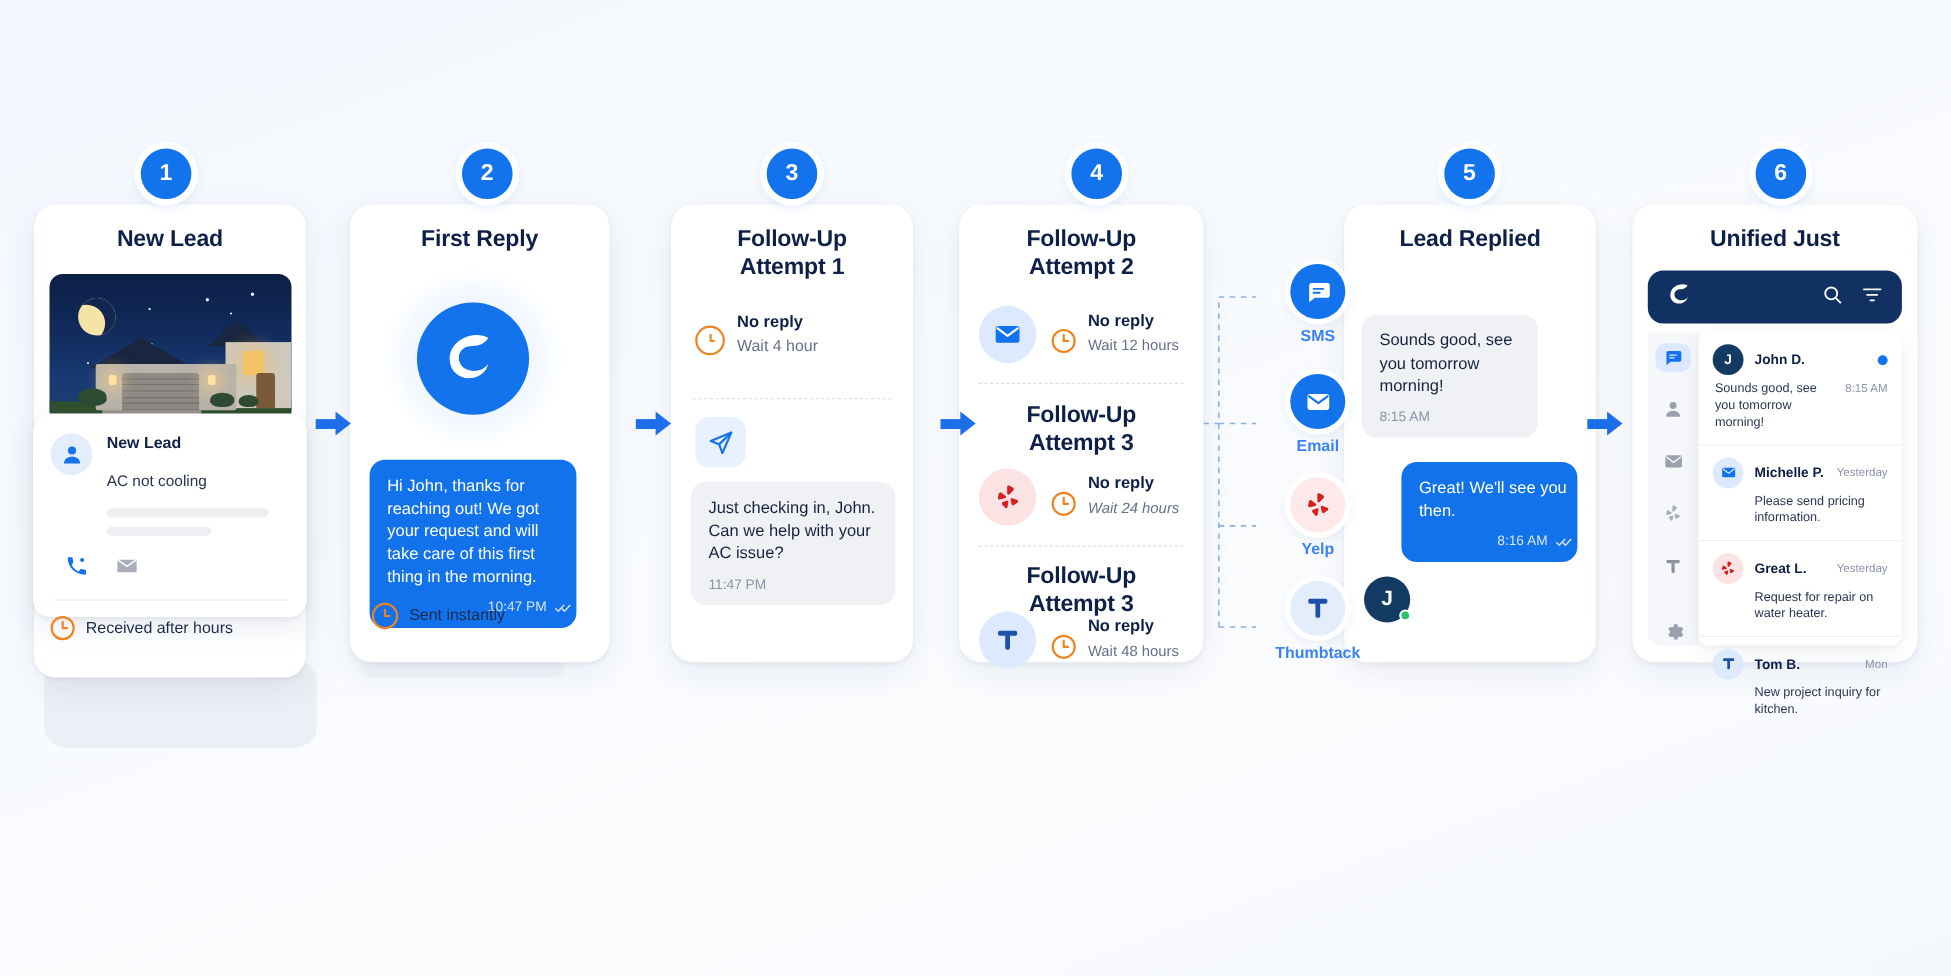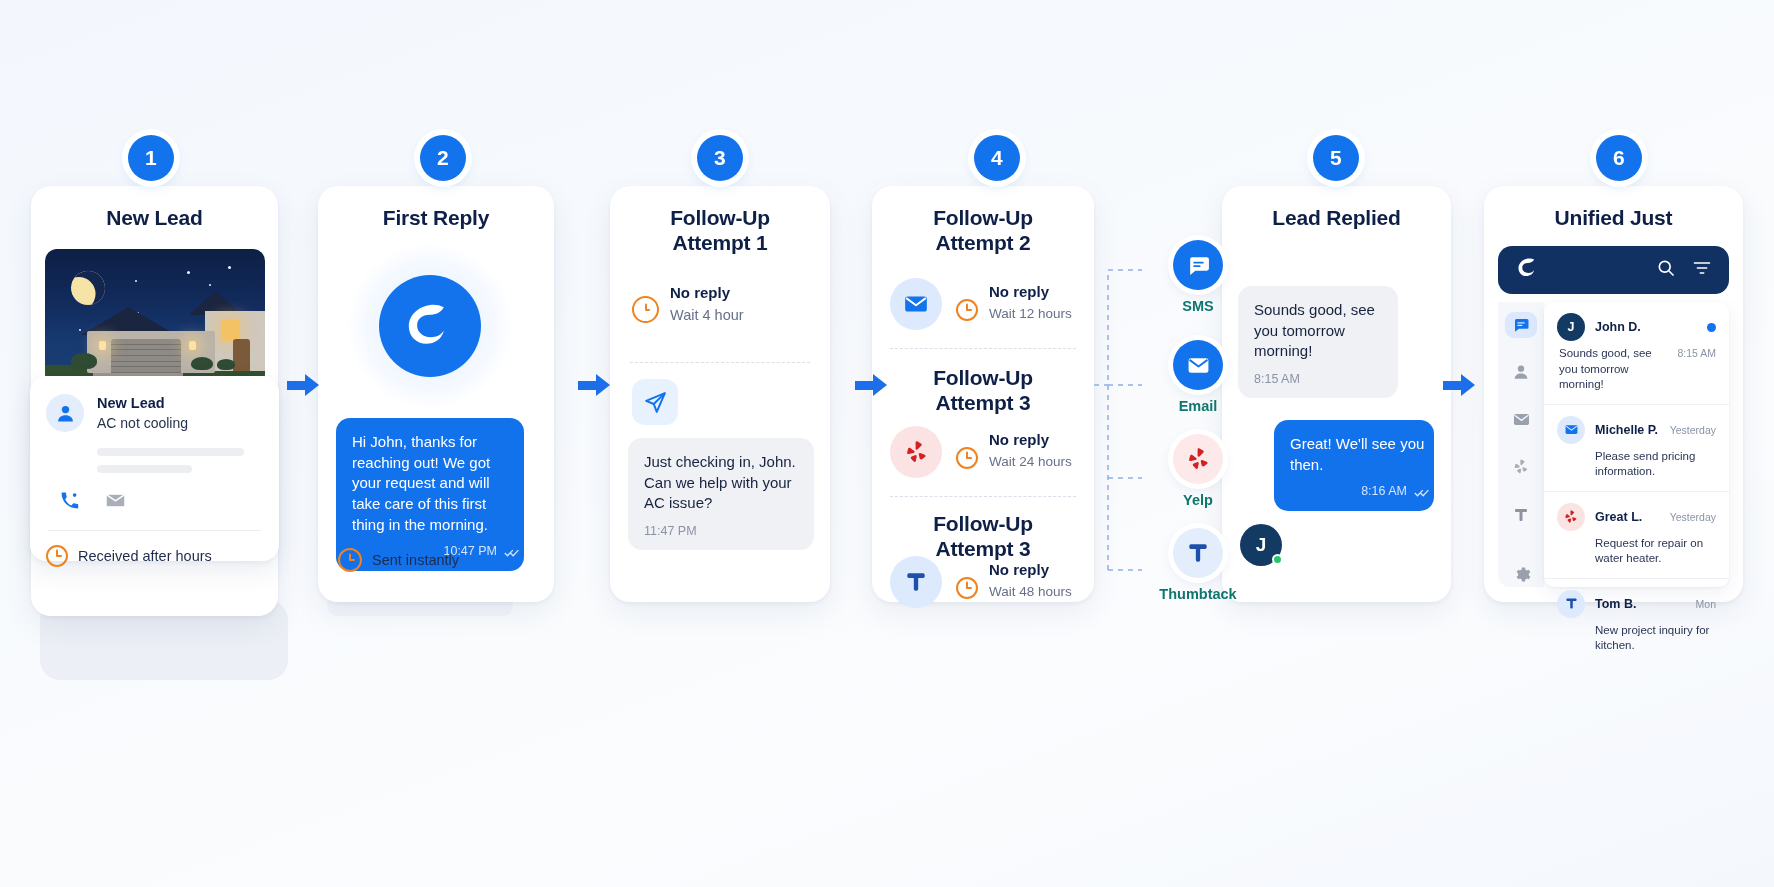--- a/index.html
+++ b/index.html
@@ -74,21 +74,21 @@
   .lead-panel {
     position: absolute; background: #fff; border-radius: 16px;
     box-shadow: 0 2px 5px rgba(20,40,80,.05), 0 10px 26px rgba(25,55,110,.09);
     z-index: 5;
   }
   .avatar-circle {
     width: 38px; height: 38px; border-radius: 50%; background: #e3edfc;
     display: flex; align-items: center; justify-content: center; flex: none;
   }
   .row-name { font-size: 14.5px; font-weight: 700; color: #0f2048; line-height: 1.25; }
-  .row-sub  { font-size: 14px; color: #28334d; line-height: 1.3; margin-top: 2px; }
+  .row-sub  { font-size: 14px; color: #28334d; line-height: 1.3; margin-top: 16px; }
   .skel { background: #eceef2; border-radius: 4px; height: 8px; }
   .hairline { height: 1px; background: #e9ecf1; }
   .meta-row { display: flex; align-items: center; gap: 10px; }
   .meta-text { font-size: 14.5px; color: #1d2b4d; font-weight: 500; }
 
   
   .logo-halo {
     position: absolute; border-radius: 50%;
     background: radial-gradient(circle, rgba(226,238,254,.95) 0%, rgba(238,245,255,.6) 55%, rgba(255,255,255,0) 72%);
   }
@@ -138,21 +138,21 @@
   .chan-col { position: absolute; z-index: 8; }
   .chan-item { position: absolute; display: flex; flex-direction: column; align-items: center; gap: 8px; }
   .chan-badge {
     width: 50px; height: 50px; border-radius: 50%;
     display: flex; align-items: center; justify-content: center;
     box-shadow: 0 0 0 5px #fff, 0 4px 14px rgba(30,70,140,.14);
   }
   .cb-blue { background: #1273ec; }
   .cb-redbg { background: #fde9e9; }
   .cb-bluebg { background: #e4edfb; }
-  .chan-label { font-size: 14.5px; font-weight: 700; color: #0f766e; }
+  .chan-label { font-size: 14.5px; font-weight: 700; color: #3b82f6; }
 
   
   .jav {
     position: absolute; width: 42px; height: 42px; border-radius: 50%;
     background: #123a63; color: #fff; display: flex; align-items: center;
     justify-content: center; font-size: 19px; font-weight: 700;
   }
   .jdot {
     position: absolute; width: 11px; height: 11px; border-radius: 50%;
     background: #27c46a; border: 2px solid #fff;
@@ -392,21 +392,21 @@
           <path d="M10 10.6c.6.6.3 1.7-.6 1.9l-4.3.9c-.9.2-1.6-.6-1.4-1.5l.8-3.3c.2-.9 1.3-1.2 2-.6z"></path>
           <path d="M10.6 14.4c.8-.4 1.8.3 1.6 1.2l-.8 4c-.2.9-1.3 1.2-1.9.5l-2.3-2.6c-.6-.7-.3-1.7.5-2z"></path>
           <path d="M14 13.8c-.3-.9.6-1.7 1.4-1.4l3.9 1.5c.9.3 1 1.5.3 2l-2.8 2c-.8.5-1.8.1-2-.8z"></path>
           <path d="M15.5 10.6c-.9.2-1.6-.8-1.1-1.6l2.2-3.6c.5-.8 1.6-.6 2 .2l1.2 3.1c.3.8-.3 1.6-1.1 1.6z" opacity="0"></path>
         </svg>
       </div>
       <div class="noreply-row" style="margin-top:5px;">
         <span class="clock" style="width:22px;height:22px;margin-top:1px;"></span>
         <div>
           <div class="noreply-title">No reply</div>
-          <div class="noreply-sub" style="font-size:13.5px;">Wait 24 hours</div>
+          <div class="noreply-sub" style="font-size:13.5px;font-style:italic;">Wait 24 hours</div>
         </div>
       </div>
     </div>
     <div class="dashed" style="position:absolute;left:18px;top:310px;width:186px;"></div>
 
     <div class="card-title" style="position:absolute;left:0;top:326px;width:100%;">
       <span>Follow-Up</span><br><span>Attempt 3</span>
     </div>
     <div class="step4-block" style="position:absolute;left:18px;top:370px;">
       <div class="chan-chip chip-blue">

